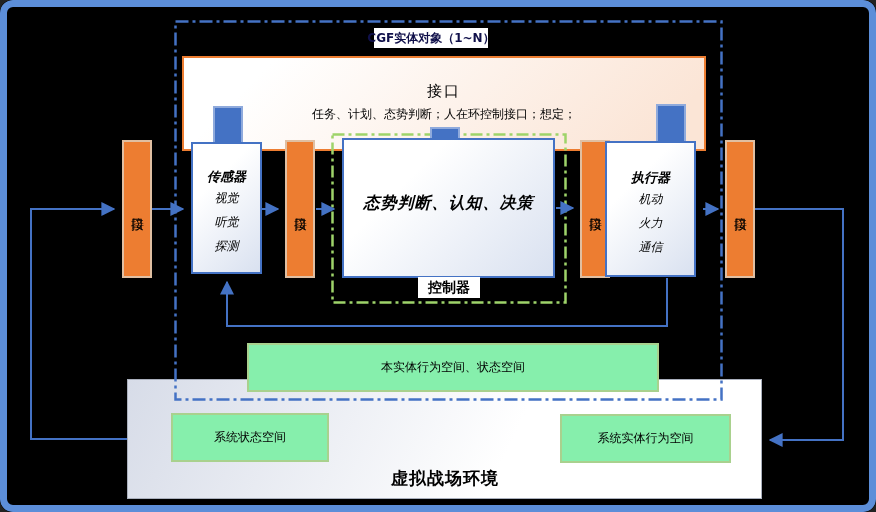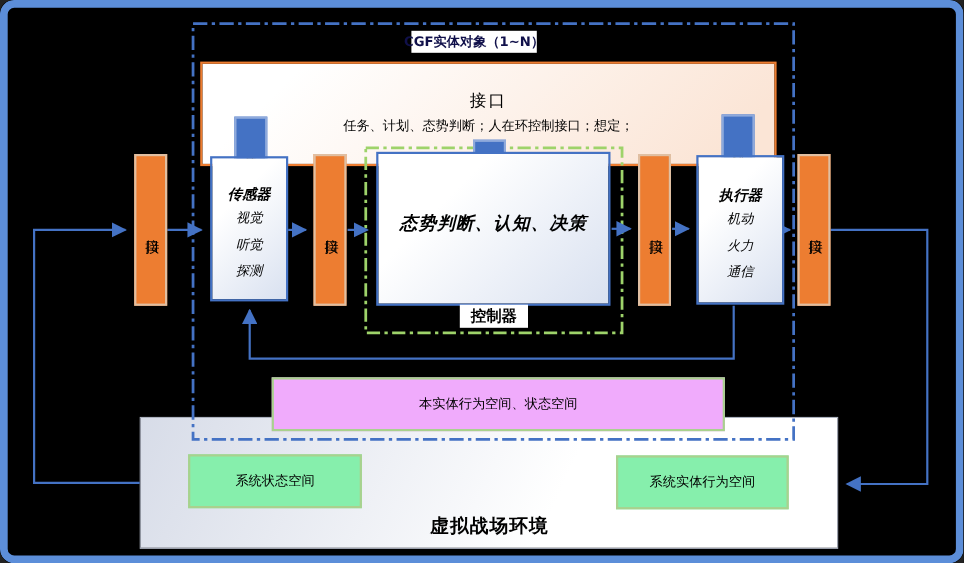--- a/index.html
+++ b/index.html
@@ -45,53 +45,53 @@
   
   .cbox{
     border:2px solid #4472c4;
     background:linear-gradient(135deg,#ffffff 30%,#d9e1f0 100%);
     text-align:center;
     font-style:italic;
   }
   .cbox .title{font-weight:bold; font-size:13px;}
   .cbox .item{font-size:12px; line-height:24px;}
   .sensor{left:191px; top:142px; width:71px; height:132px; padding-top:24px;}
-  .actuator{left:633px; top:141px; width:80px; height:136px; padding-top:26px;}
+  .actuator{left:605px; top:141px; width:91px; height:136px; padding-top:26px;}
   .cognition{
     left:342px; top:138px; width:213px; height:140px;
     display:flex; align-items:center; justify-content:center; padding-bottom:10px;
     font-weight:bold; font-size:16px; letter-spacing:1px;
   }
   .controller-label{
     left:418px; top:277px; width:62px; height:21px; background:#fff;
     display:flex; align-items:center; justify-content:center;
     font-weight:bold; font-size:14px;
   }
   
   .entity-box{
-    left:247px; top:343px; width:412px; height:49px; background:#f0abfc;
+    left:247px; top:343px; width:412px; height:49px; background:#86efac;
     border:2px solid #a9d18e; display:flex; align-items:center; justify-content:center;
     font-size:12px;
   }
   
   .env{
     left:127px; top:379px; width:635px; height:120px;
     background:linear-gradient(115deg,#d7dce8 0%,#ffffff 60%);
     border:1px solid #aab0bd;
   }
   .env-title{
     left:355px; top:427px; width:180px; text-align:center;
     font-weight:bold; font-size:17px; letter-spacing:1px;margin-top:40px;
   }
   .space-box{
     background:#86efac; border:2px solid #a9d18e; height:49px;
     display:flex; align-items:center; justify-content:center; font-size:12px;
   }
   .state-space{left:171px; top:413px; width:158px;}
-  .behavior-space{left:560px; top:414px; width:157px;}
+  .behavior-space{left:560px; top:414px; width:171px;}
   svg{position:absolute; left:0; top:0; pointer-events:none;}
 </style>
 </head>
 <body>
 
 <div id="stage">
 
   <div class="abs env z1"></div>
 
   <div class="abs iface-panel z1">

